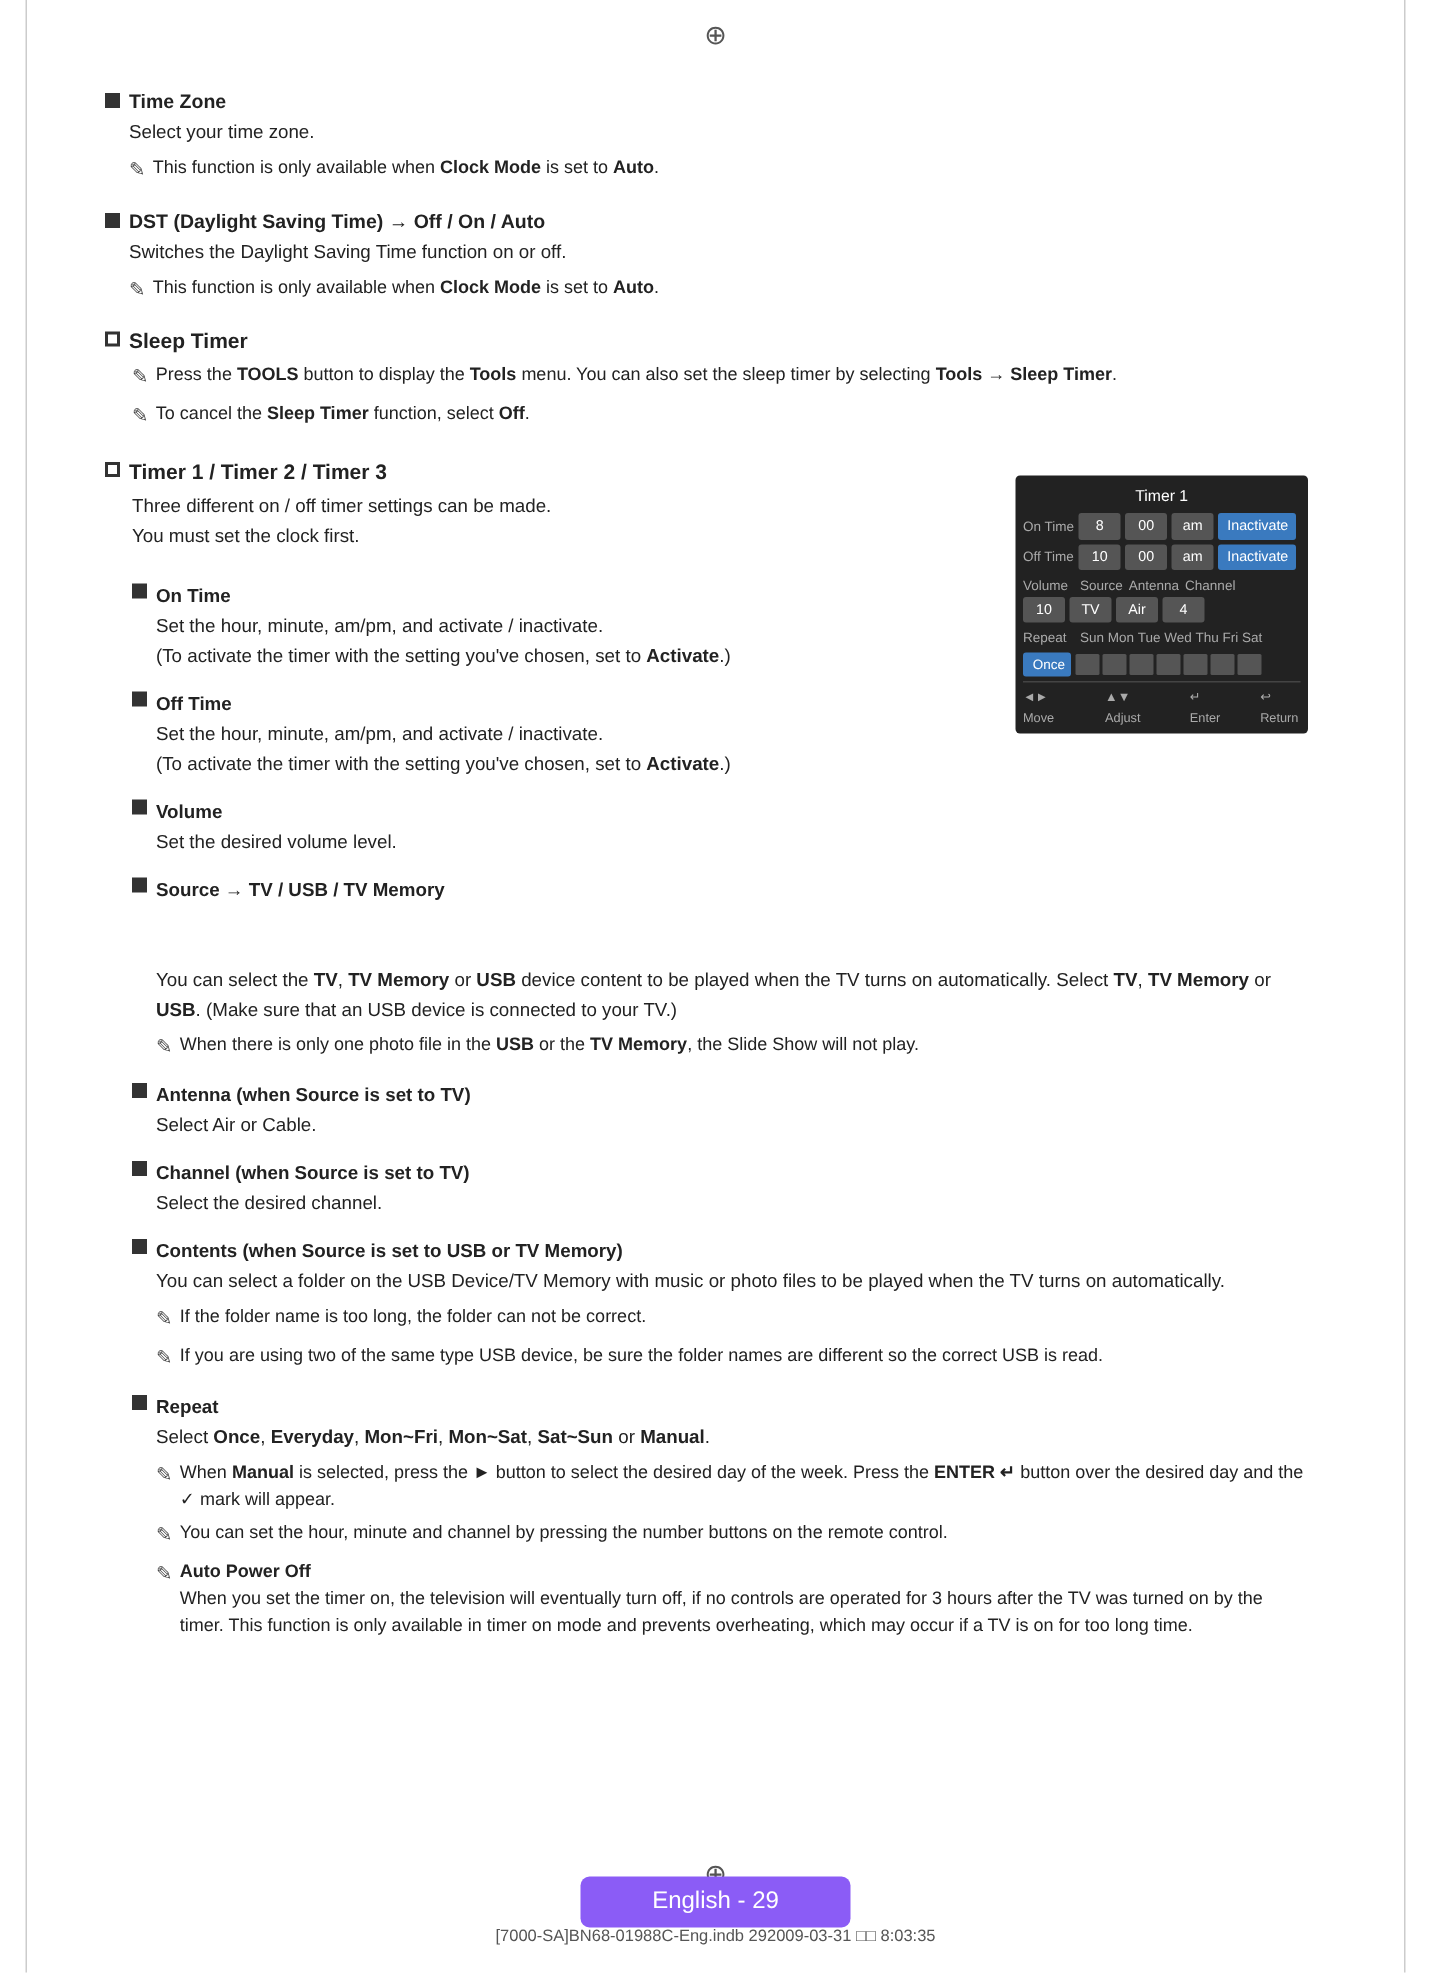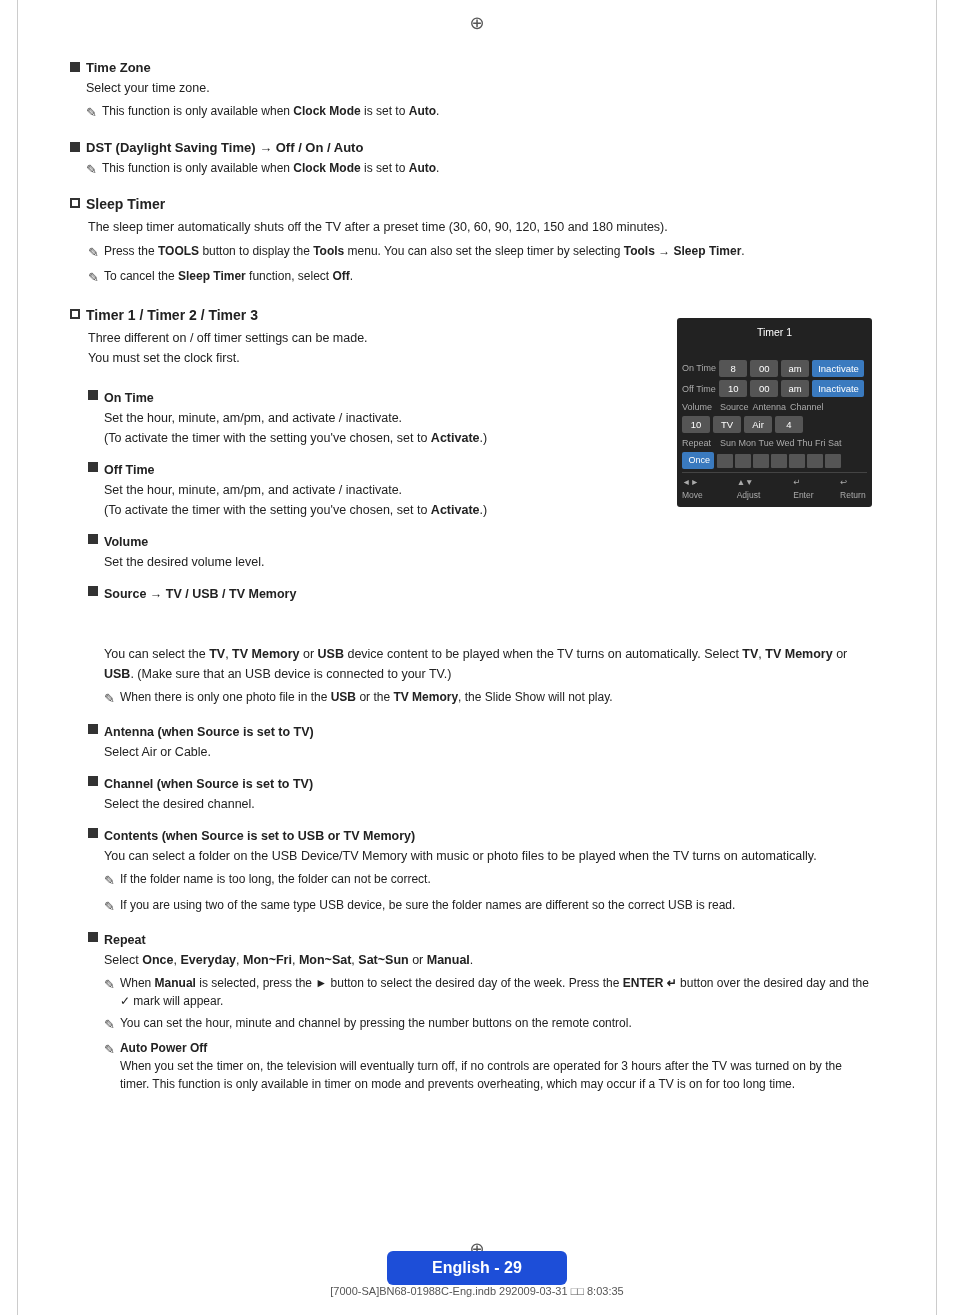--- a/index.html
+++ b/index.html
@@ -51,25 +51,25 @@
       padding: 0 20px;
       font-size: 11px;
       color: #555;
     }
 
     .footer-center {
       position: absolute;
       bottom: 30px;
       left: 50%;
       transform: translateX(-50%);
-      background: #1d4ed8;
+      background: #8b5cf6;
       color: #fff;
       padding: 8px 40px;
       font-size: 16px;
-      font-weight: bold;
+      font-weight: normal;
       border-radius: 6px;
       min-width: 180px;
       text-align: center;
     }
 
     
     .section {
       margin-bottom: 16px;
     }
 
@@ -166,21 +166,21 @@
       border-radius: 3px;
       font-size: 10px;
       padding: 6px 5px 4px 5px;
       margin-bottom: 10px;
     }
 
     .timer-widget-title {
       text-align: center;
       font-size: 10.5px;
       color: #fff;
-      margin-bottom: 19px;
+      margin-bottom: 3px;
       font-weight: normal;
     }
 
     .timer-row {
       display: flex;
       align-items: center;
       margin-bottom: 3px;
       font-size: 9.5px;
     }
 
@@ -304,34 +304,34 @@
         </div>
       </div>
     </div>
 
     <div class="section">
       <div class="section-header">
         <span class="bullet-square"></span>
         <span class="section-title"><strong>DST (Daylight Saving Time)</strong> → <strong>Off / On / Auto</strong></span>
       </div>
       <div class="section-body">
+        <div>Switches the Daylight Saving Time function on or off.</div>
         <div class="note-line">
           <span class="note-icon">✎</span>
           <span class="note-text">This function is only available when <strong>Clock Mode</strong> is set to <strong>Auto</strong>.</span>
         </div>
       </div>
     </div>
 
     <div class="large-section">
       <div class="large-section-header">
         <span class="bullet-square-outline"></span>
         <span class="large-section-title">Sleep Timer</span>
       </div>
       <div class="large-section-body">
-        <div>The sleep timer automatically shuts off the TV after a preset time (30, 60, 90, 120, 150 and 180 minutes).</div>
         <div class="note-line" style="margin-top:5px;">
           <span class="note-icon">✎</span>
           <span class="note-text">Press the <strong>TOOLS</strong> button to display the <strong>Tools</strong> menu. You can also set the sleep timer by selecting <strong>Tools</strong> → <strong>Sleep Timer</strong>.</span>
         </div>
         <div class="note-line">
           <span class="note-icon">✎</span>
           <span class="note-text">To cancel the <strong>Sleep Timer</strong> function, select <strong>Off</strong>.</span>
         </div>
       </div>
     </div>

